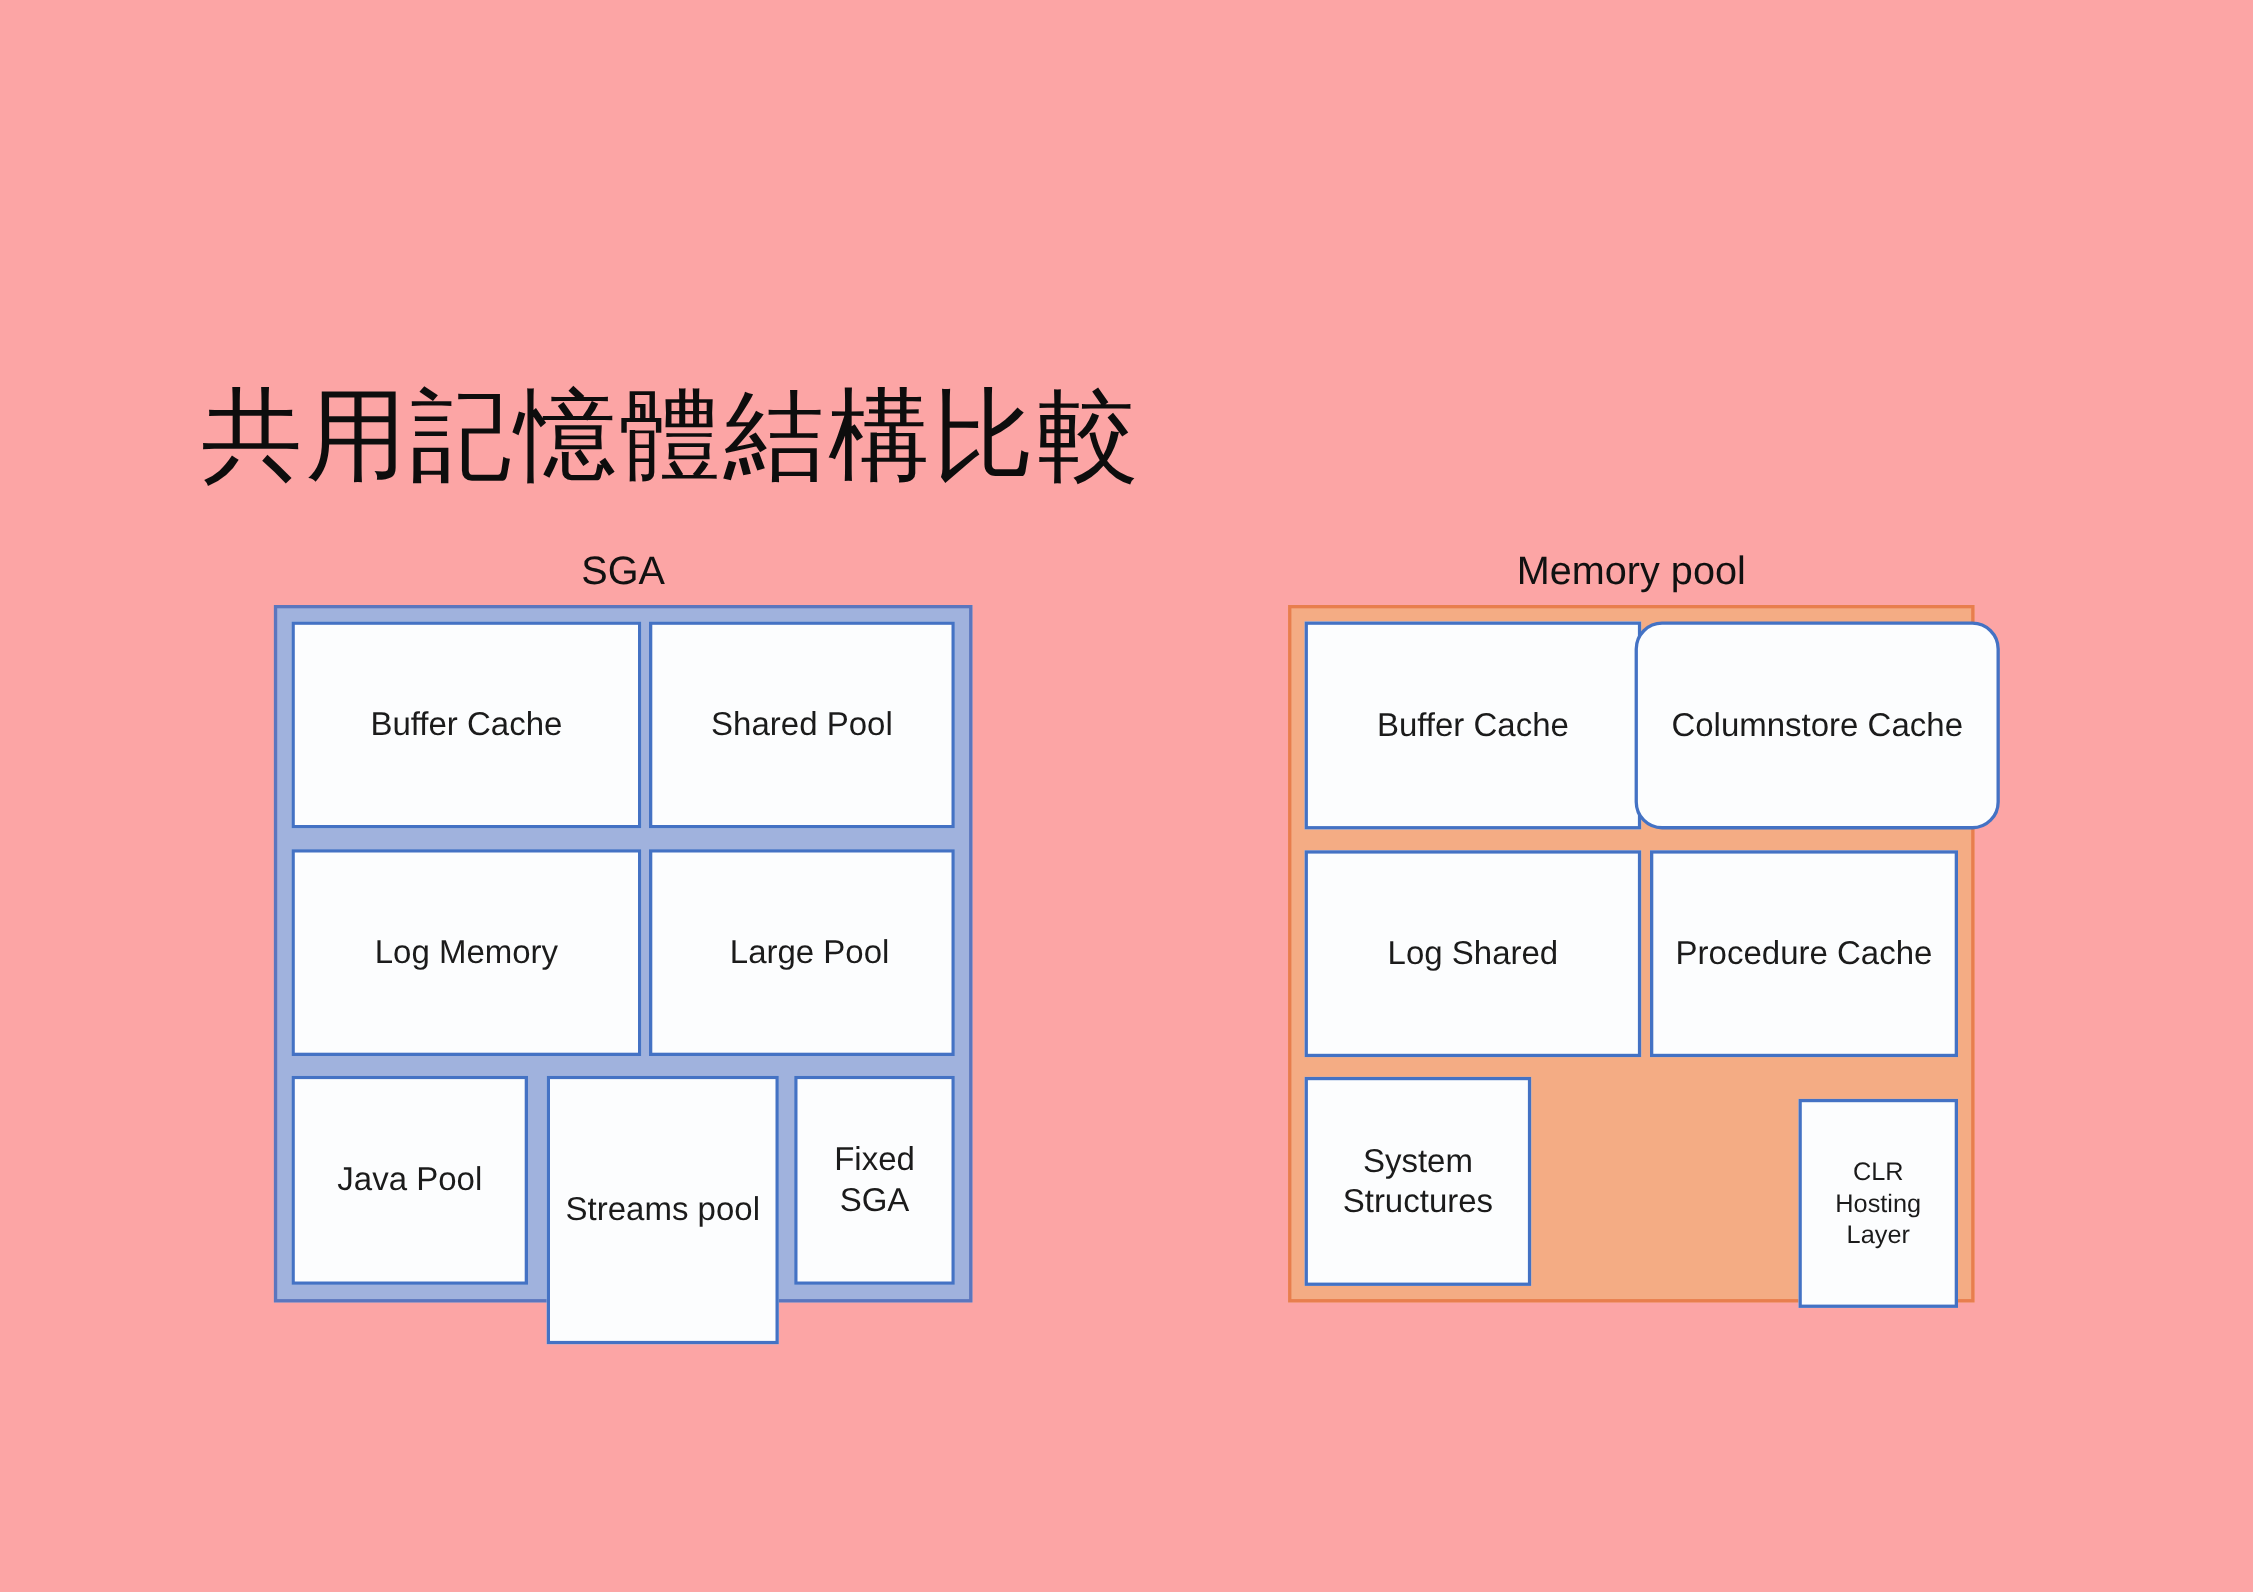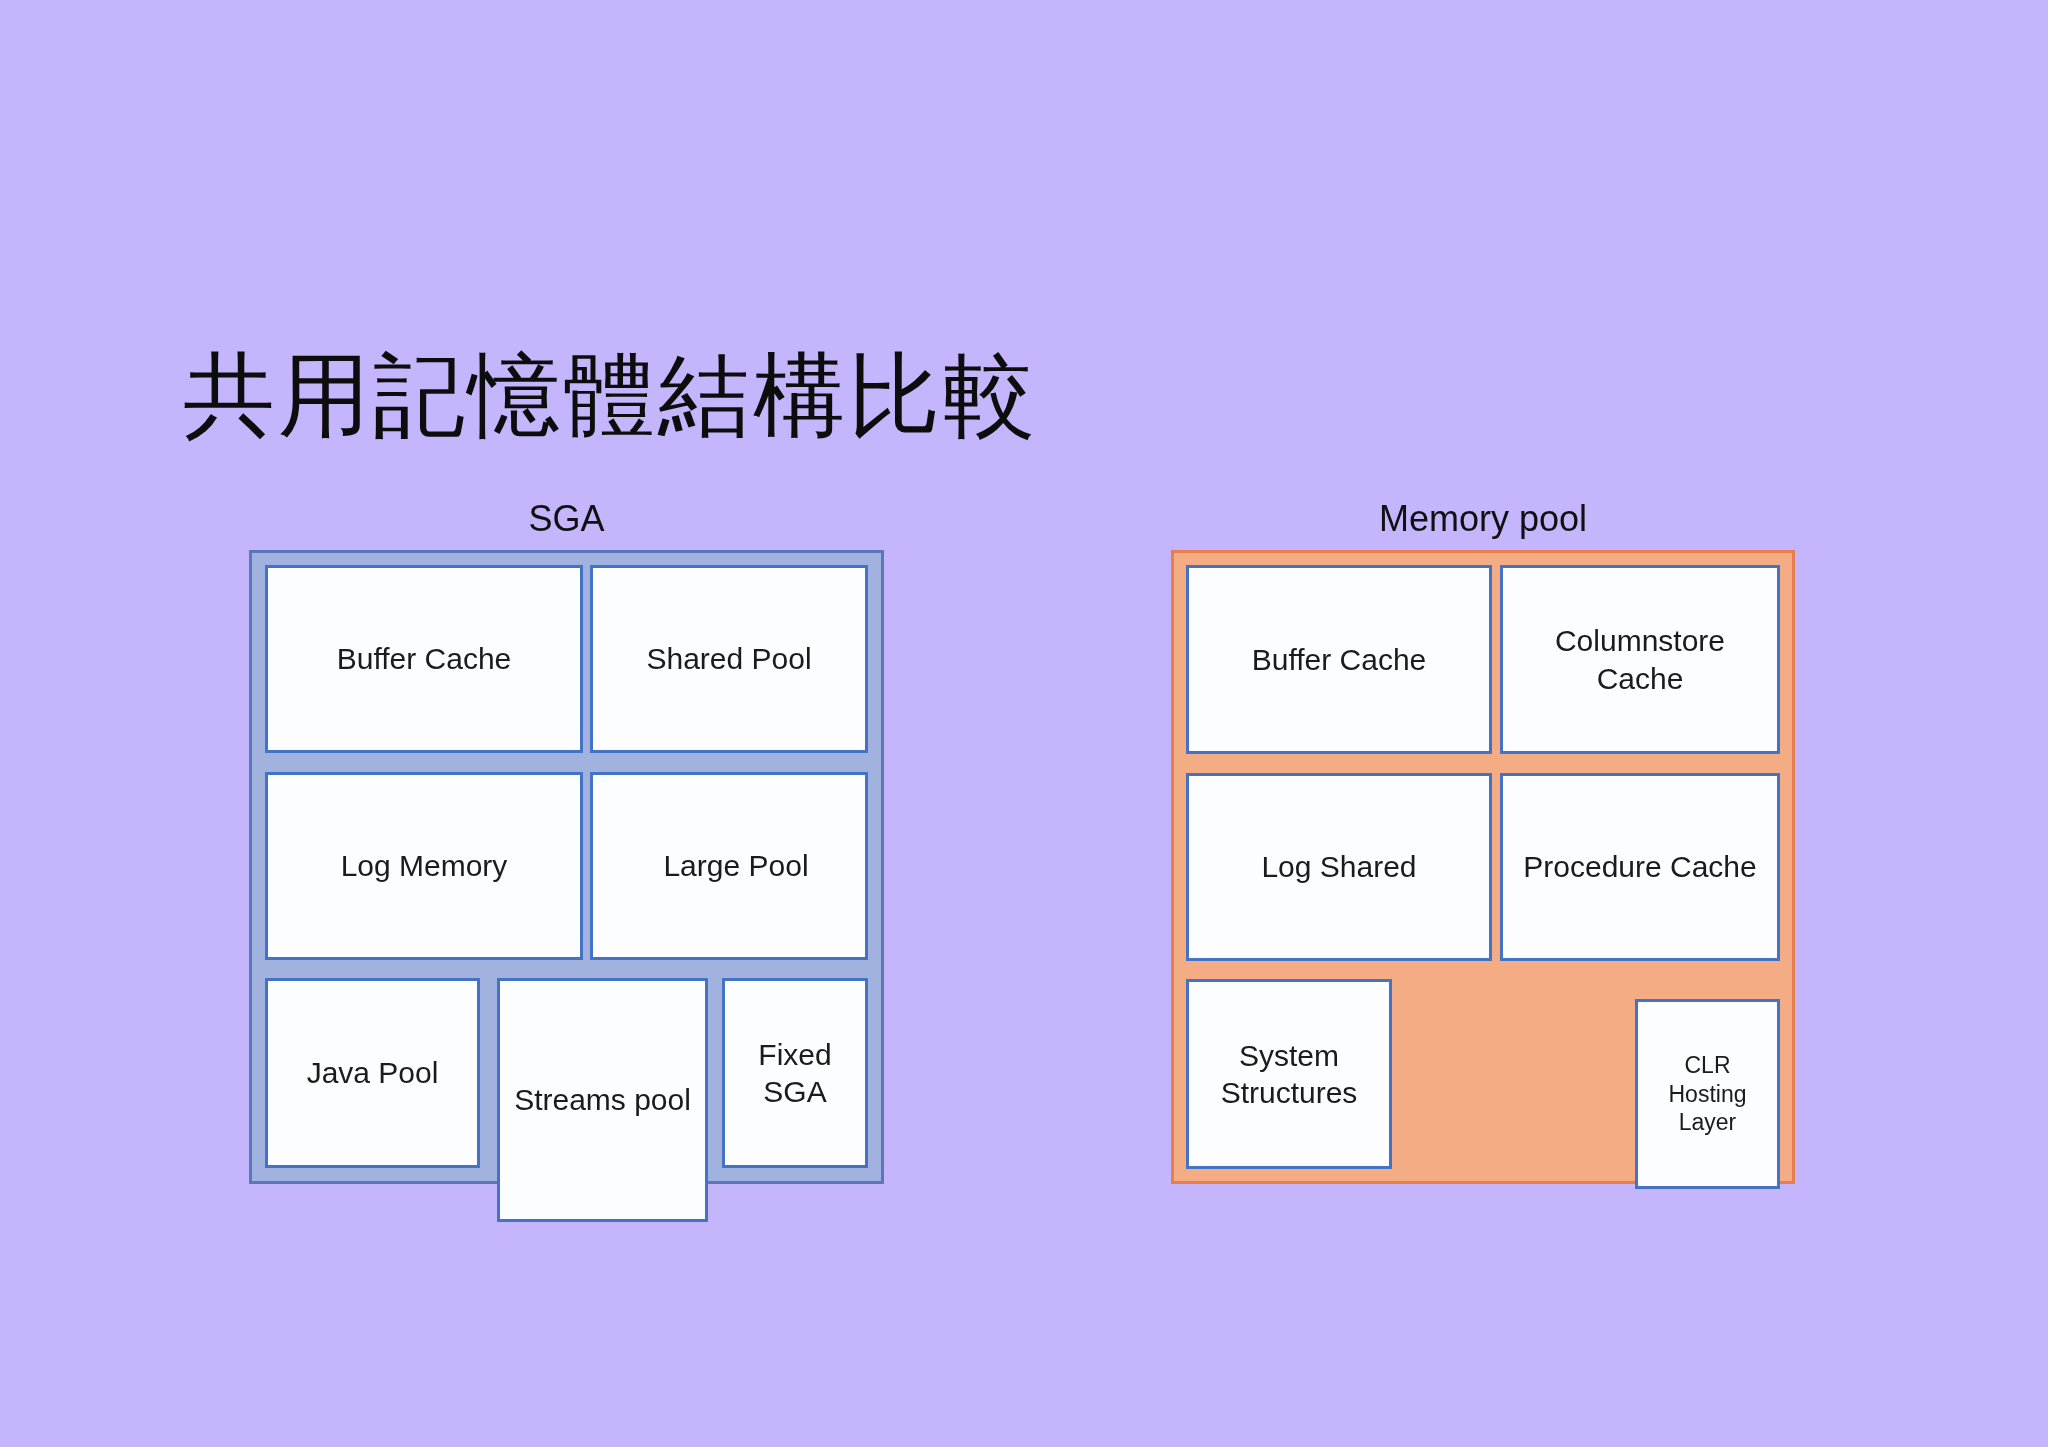--- a/index.html
+++ b/index.html
@@ -5,21 +5,21 @@
   html, body {
     margin: 0;
     padding: 0;
     background: #ffffff;
     font-family: "Liberation Sans", "DejaVu Sans", sans-serif;
   }
   .stage {
     position: relative;
     width: 2048px;
     height: 1447px;
-    background: #c4b5fd;
+    background: #fca5a5;
     overflow: hidden;
   }
   .slide-title {
     position: absolute;
     left: 183px;
     top: 272px;
     font-size: 92px;
     letter-spacing: 3px;
     color: #0d0d0d;
     font-weight: 400;
@@ -68,21 +68,21 @@
   
   .sga .c-buffer   { left: 13px;  top: 12px;  width: 318px; height: 188px; }
   .sga .c-shared   { left: 338px; top: 12px;  width: 278px; height: 188px; }
   .sga .c-logbuf   { left: 13px;  top: 219px; width: 318px; height: 188px; }
   .sga .c-large    { left: 338px; top: 219px; width: 278px; height: 188px; padding-left: 20px; }
   .sga .c-java     { left: 13px;  top: 425px; width: 215px; height: 190px; text-align: right; }
   .sga .c-streams  { left: 245px; top: 425px; width: 211px; height: 244px; }
   .sga .c-fixed    { left: 470px; top: 425px; width: 146px; height: 190px; }
   
   .mempool .c-buffer  { left: 12px;  top: 12px;  width: 306px; height: 189px; }
-  .mempool .c-column  { left: 326px; top: 12px;  width: 280px; height: 189px; }
+  .mempool .c-column  { left: 312px; top: 12px;  width: 332px; height: 189px; border-radius: 25px; }
   .mempool .c-logc    { left: 12px;  top: 220px; width: 306px; height: 188px; }
   .mempool .c-proc    { left: 326px; top: 220px; width: 280px; height: 188px; }
   .mempool .c-sys     { left: 12px;  top: 426px; width: 206px; height: 190px; }
   .mempool .c-conn    { left: 234px; top: 426px; width: 212px; height: 190px; }
   .mempool .c-clr     { left: 461px; top: 426px; width: 145px; height: 190px; font-size: 23px; margin-top: 20px; }
   .label-sga     { left: 249px;  top: 498px; width: 635px; }
   .label-mempool { left: 1171px; top: 498px; width: 624px; }
 </style>
 </head>
 <body>

